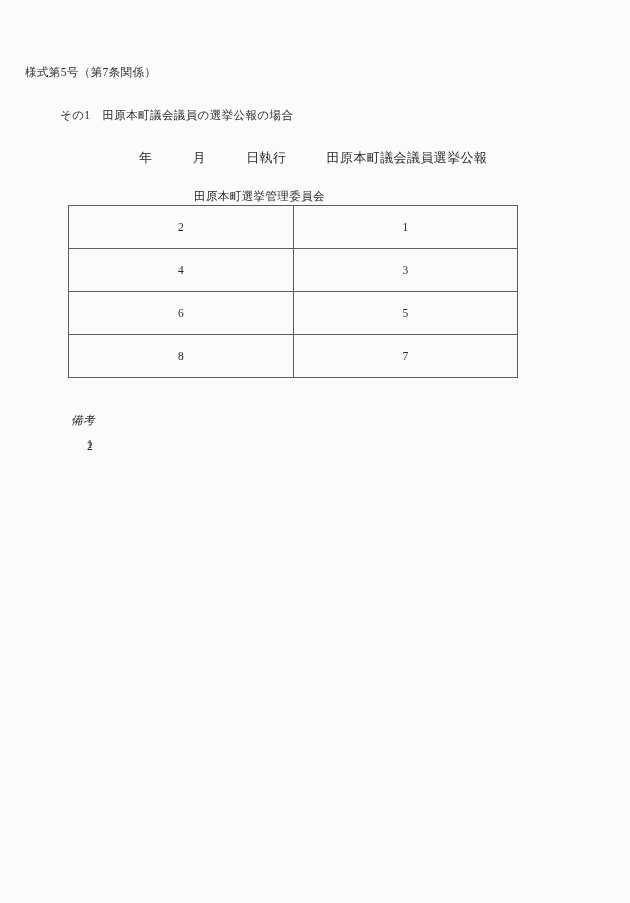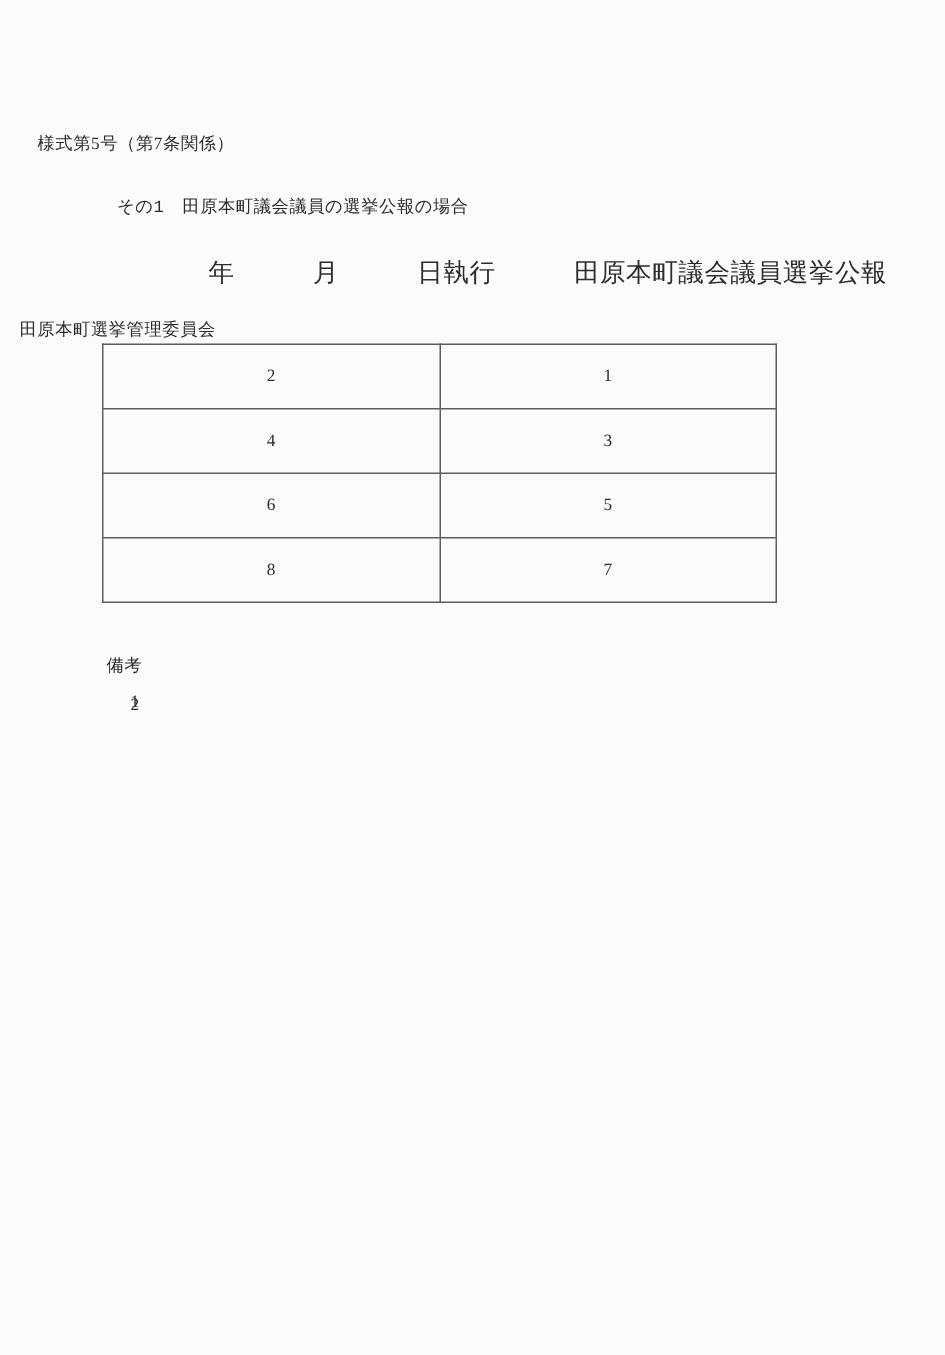--- a/index.html
+++ b/index.html
@@ -15,64 +15,62 @@
     color: #2b2b2b;
     position: relative;
     overflow: hidden;
     -webkit-font-smoothing: antialiased;
   }
 
   .page {
     position: relative;
     width: 630px;
     height: 652px;
-    margin-top: 24px;
   }
 
   
   .form-number {
     position: absolute;
     left: 25px;
     top: 64px;
     font-size: 11.5px;
     line-height: 16px;
     letter-spacing: 0.4px;
     white-space: pre;
   }
 
   
   .sub-heading {
     position: absolute;
-    left: 78px;
+    left: 60px;
     top: 107px;
     font-size: 11.5px;
     line-height: 16px;
     letter-spacing: 0.4px;
     white-space: pre;
-    font-family: Liberation Mono, monospace;
   }
 
   
   .doc-title {
     position: absolute;
     left: 139px;
     top: 150px;
-    font-size: 17px;
+    font-size: 13px;
     line-height: 16px;
     letter-spacing: 0.4px;
     white-space: pre;
   }
 
   
   .committee {
     position: absolute;
-    left: 13px;
+    left: 0;
     top: 188px;
     width: 519px;
-    text-align: left;
+    text-align: center;
     font-size: 11.5px;
     line-height: 16px;
     letter-spacing: 0.4px;
     white-space: pre;
   }
 
   
   .grid-table {
     position: absolute;
     left: 68px;
@@ -100,20 +98,21 @@
     top: 412px;
     width: 630px;
   }
   .remarks-title {
     position: absolute;
     left: 71px;
     top: 0;
     font-size: 11.5px;
     line-height: 16px;
     letter-spacing: 0.4px;
+    font-style: italic;
   }
   .remark-list {
     position: absolute;
     left: 0;
     top: 22px;
     width: 630px;
   }
   .remark-item {
     position: relative;
     margin-bottom: 2px;

